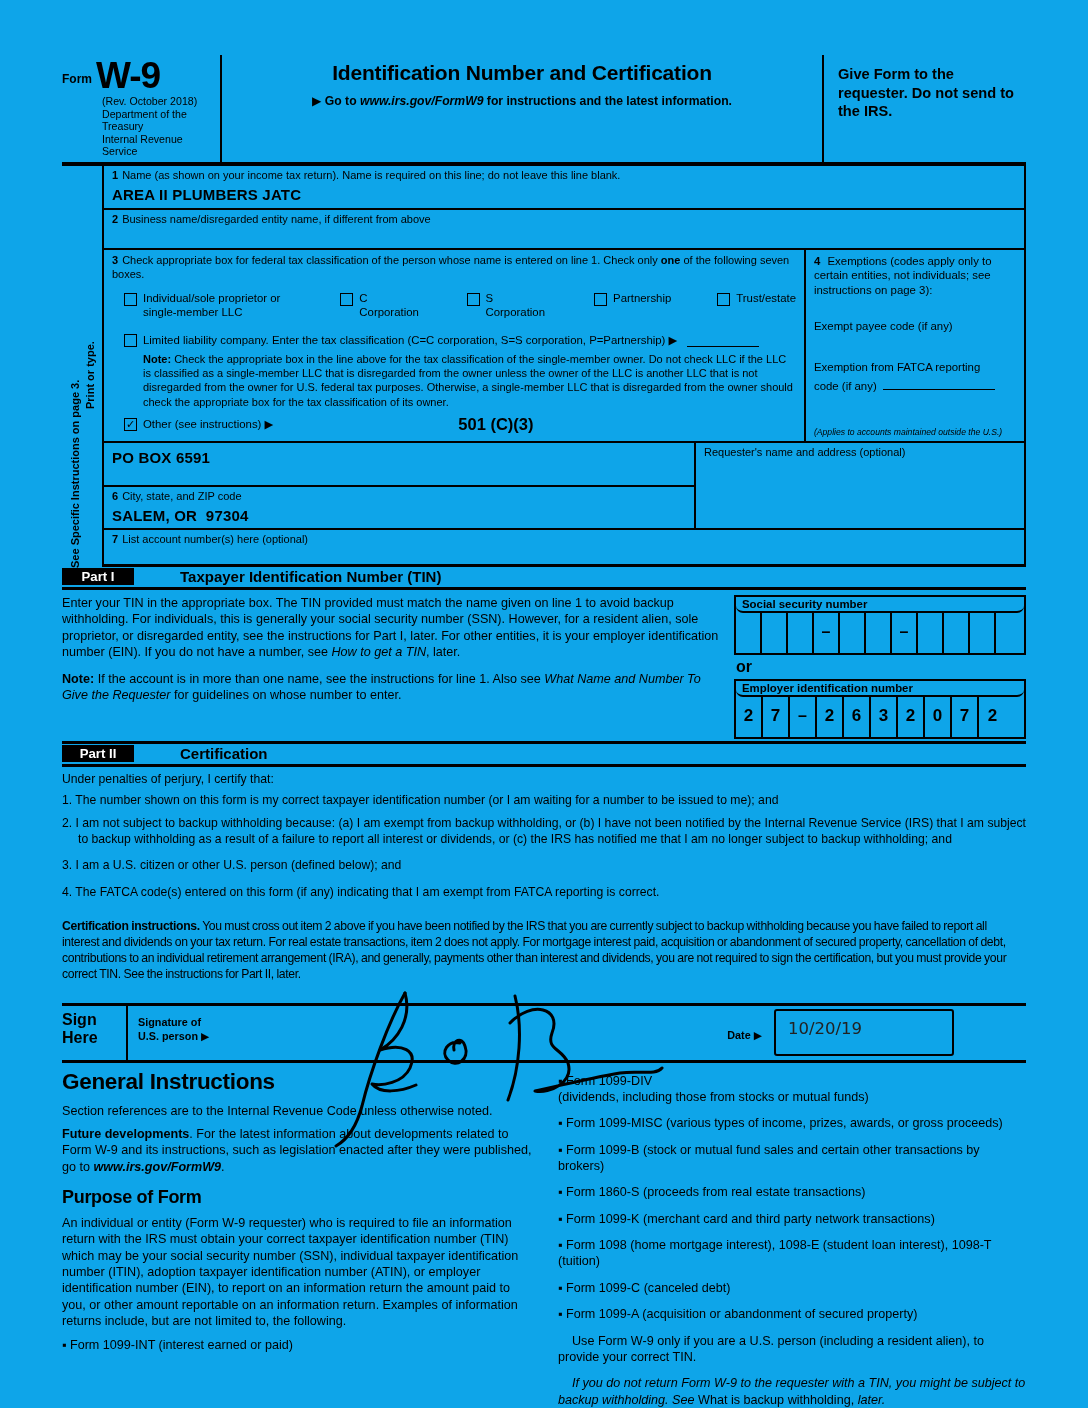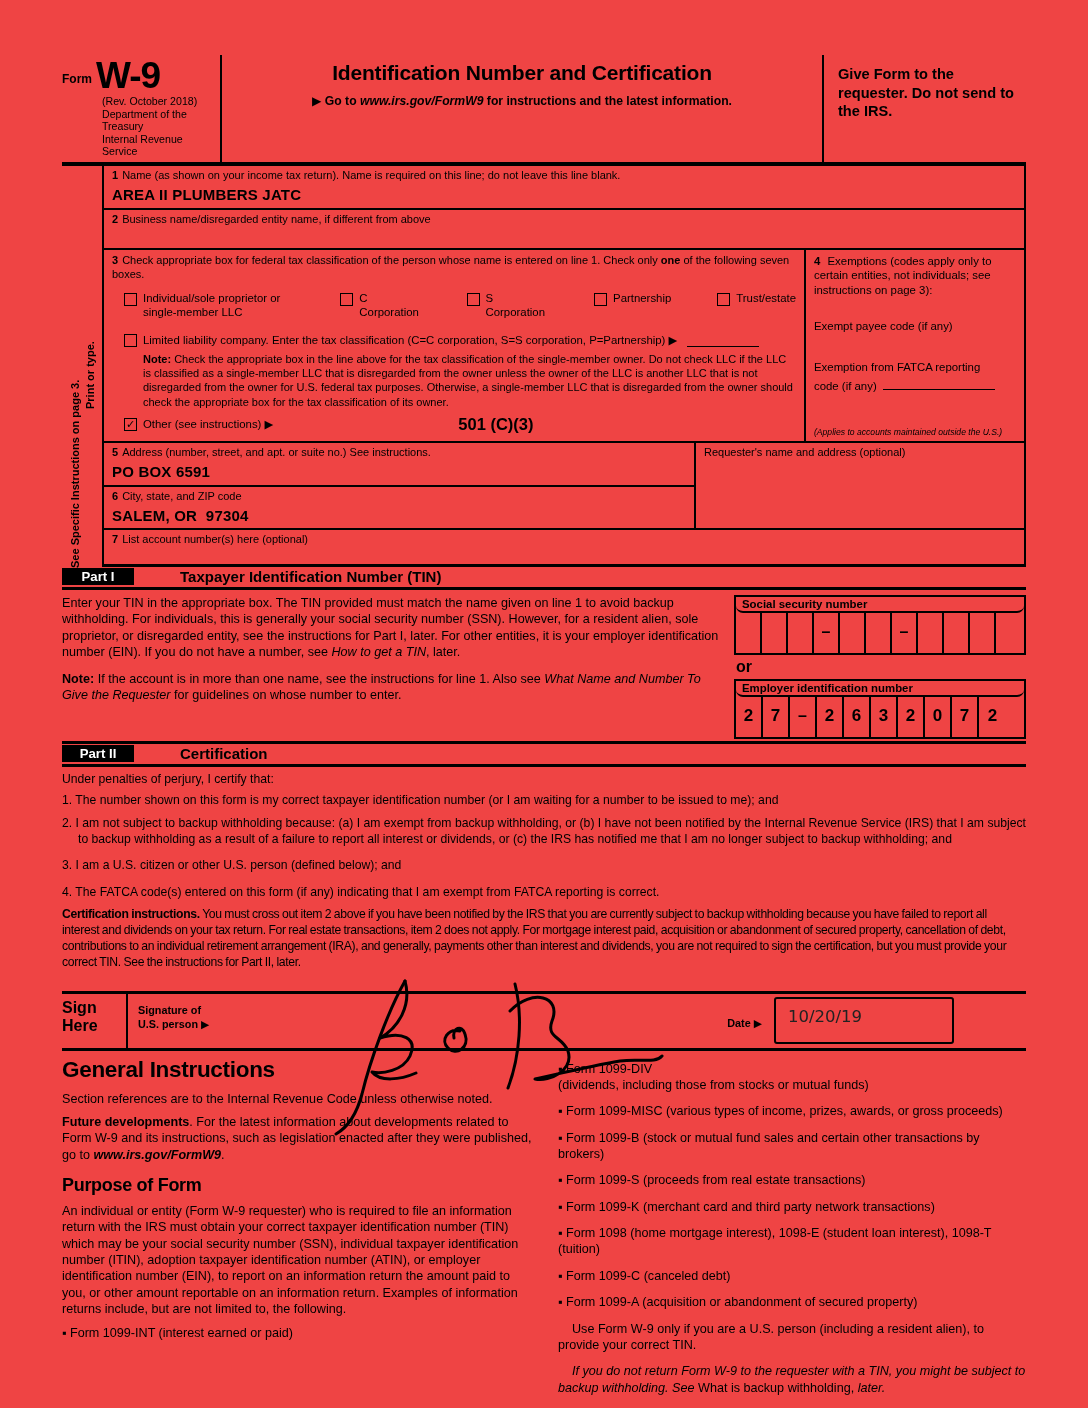--- a/index.html
+++ b/index.html
@@ -1,18 +1,18 @@
 <!DOCTYPE html>
 <html><head>
 <meta charset="utf-8">
 <style>
   * { margin:0; padding:0; box-sizing:border-box; }
   html,body { background:#ffffff; }
   body { font-family:"Liberation Sans","DejaVu Sans",sans-serif; color:#000; }
-  .page { width:1088px; height:1408px; padding:55px 62px 0 62px; overflow:hidden; position:relative; background:#ef4444; }
+  .page { width:1088px; height:1408px; padding:55px 62px 0 62px; overflow:hidden; position:relative; background:#0ea5e9; }
 
   
   .hdr { display:flex; border-bottom:4px solid #000; min-height:92px; }
   .hdr-left { width:158px; padding:4px 6px 4px 0; }
   .hdr-form-line { display:flex; align-items:flex-end; }
   .w-form { font-size:12px; font-weight:bold; padding-bottom:6px; }
   .w-num { font-size:37px; font-weight:bold; letter-spacing:-1px; line-height:0.9; margin-left:4px; }
   .hdr-small { font-size:10.6px; line-height:1.18;margin-left:40px; }
   .hdr-rev { margin-top:3px; }
   .vdiv { width:2px; background:#000; }
@@ -83,21 +83,21 @@
   .dashgap { width:26px; border-right:2px solid #000; text-align:center; font-weight:bold; font-size:16px; line-height:38px; }
   .orlbl { font-weight:bold; font-size:16px; margin:3px 0 3px 2px; }
   .einbox .cell { width:27px; }
   .einbox .dashcell { width:27px; border-right:2px solid #000; text-align:center; font-weight:bold; font-size:16px; line-height:38px; }
 
   
   .p2body { border-bottom:3px solid #000; padding:5px 0 20px; }
   .p2intro { font-size:12.2px; }
   .p2item { font-size:12.2px; line-height:1.3; padding-left:16px; text-indent:-16px; margin-top:7px; }
   .p2item.sp { margin-top:11px; }
-  .certp { font-size:12.2px; line-height:1.3; margin-top:6px; letter-spacing:-0.35px; word-spacing:-0.4px; }
+  .certp { font-size:12.2px; line-height:1.3; margin-top:18px; letter-spacing:-0.35px; word-spacing:-0.4px; }
 
   
   .signrow { display:flex; border-bottom:3px solid #000; min-height:57px; position:relative; }
   .signwords { width:64px; font-weight:bold; font-size:16px; line-height:1.18; padding-top:5px; }
   .signdiv { width:2px; background:#000; }
   .siglabel { width:112px; font-weight:bold; font-size:10.8px; line-height:1.35; padding:9px 0 0 10px; }
   .sigarea { flex:1; position:relative; }
   .sig-svg { position:absolute; left:70px; top:-18px; pointer-events:none; z-index:3; }
   .datelabel { font-weight:bold; font-size:10.8px; padding-top:23px; margin-right:12px; }
   .datebox { width:180px; height:47px; border:2px solid #000; border-radius:3px; margin:3px 72px 0 0; font-size:16.5px; color:#222; padding:8px 0 0 12px; font-family:"DejaVu Sans",sans-serif; }
@@ -216,21 +216,20 @@
             <span>Exemption from FATCA reporting</span><br>
             <span>code (if any)</span><span class="fatca-blank"></span>
           </div>
           <div class="box4-applies">(Applies to accounts maintained outside the U.S.)</div>
         </div>
       </div>
 
       <div class="frow row56">
         <div class="row56-left">
           <div class="row5">
-            <div class="lbl"><span class="num">5</span><span>Address (number, street, and apt. or suite no.) See instructions.</span></div>
             <div class="value">PO BOX 6591</div>
           </div>
           <div class="row6">
             <div class="lbl"><span class="num">6</span><span>City, state, and ZIP code</span></div>
             <div class="value">SALEM, OR  97304</div>
           </div>
         </div>
         <div class="requester">
           <div class="lbl">Requester's name and address (optional)</div>
         </div>
@@ -343,21 +342,21 @@
       <div class="gi-p">An individual or entity (Form W-9 requester) who is required to file an information return with the IRS must obtain your correct taxpayer identification number (TIN) which may be your social security number (SSN), individual taxpayer identification number (ITIN), adoption taxpayer identification number (ATIN), or employer identification number (EIN), to report on an information return the amount paid to you, or other amount reportable on an information return. Examples of information returns include, but are not limited to, the following.</div>
       <div class="gi-p">▪ Form 1099-INT (interest earned or paid)</div>
     </div>
     <div class="col-r">
       <div class="rb">
         <div>▪ Form 1099-DIV</div>
         <div>(dividends, including those from stocks or mutual funds)</div>
       </div>
       <div class="rb">▪ Form 1099-MISC (various types of income, prizes, awards, or gross proceeds)</div>
       <div class="rb">▪ Form 1099-B (stock or mutual fund sales and certain other transactions by brokers)</div>
-      <div class="rb">▪ Form 1099-S (proceeds from real estate transactions)</div>
+      <div class="rb">▪ Form 1860-S (proceeds from real estate transactions)</div>
       <div class="rb">▪ Form 1099-K (merchant card and third party network transactions)</div>
       <div class="rb">▪ Form 1098 (home mortgage interest), 1098-E (student loan interest), 1098-T (tuition)</div>
       <div class="rb">▪ Form 1099-C (canceled debt)</div>
       <div class="rb">▪ Form 1099-A (acquisition or abandonment of secured property)</div>
       <div class="rb indent">Use Form W-9 only if you are a U.S. person (including a resident alien), to provide your correct TIN.</div>
       <div class="rb indent ital">
         <span>If you do not return Form W-9 to the requester with a TIN, you might be subject to backup withholding. See </span><span class="up">What is backup withholding,</span><span> later.</span>
       </div>
     </div>
   </div>

